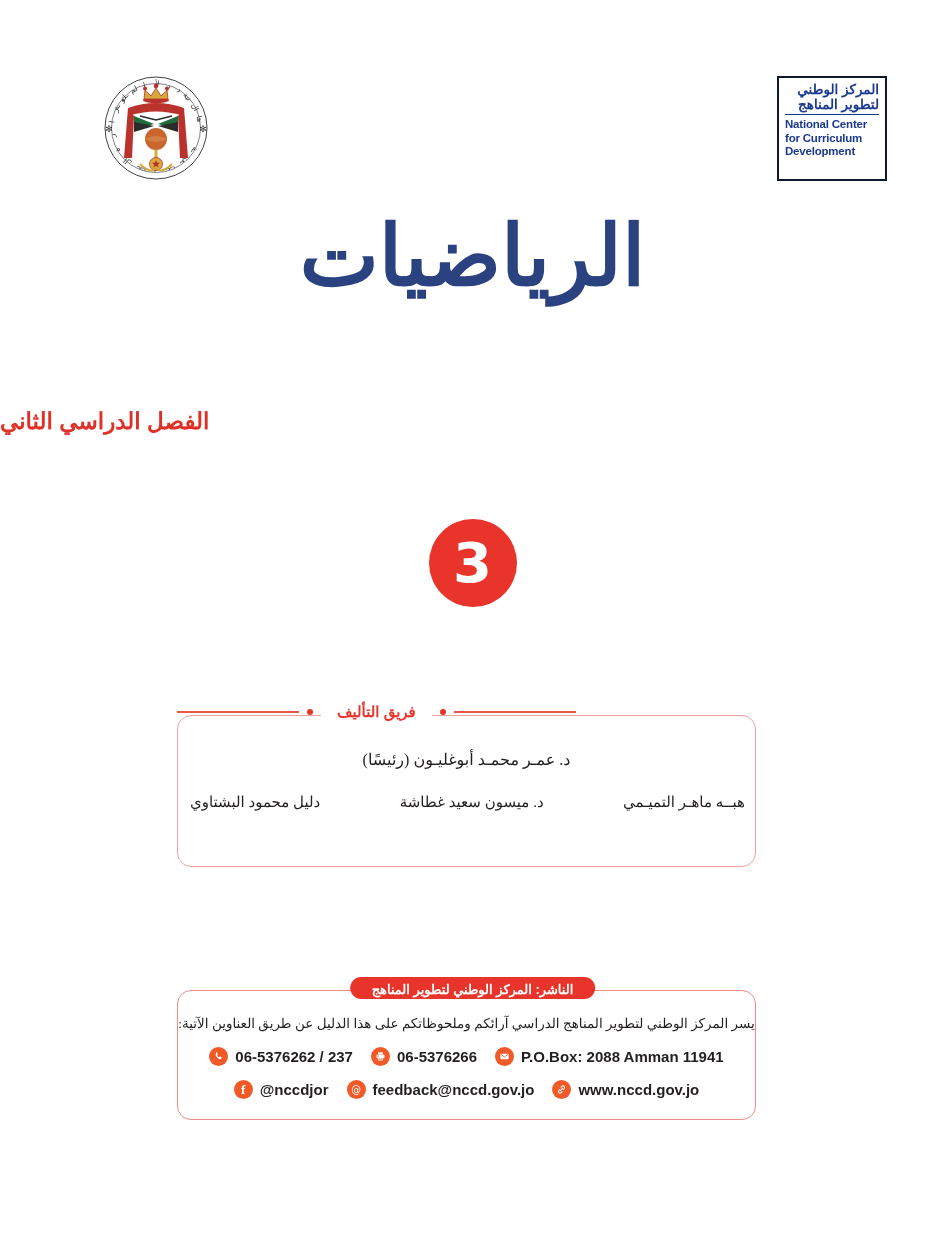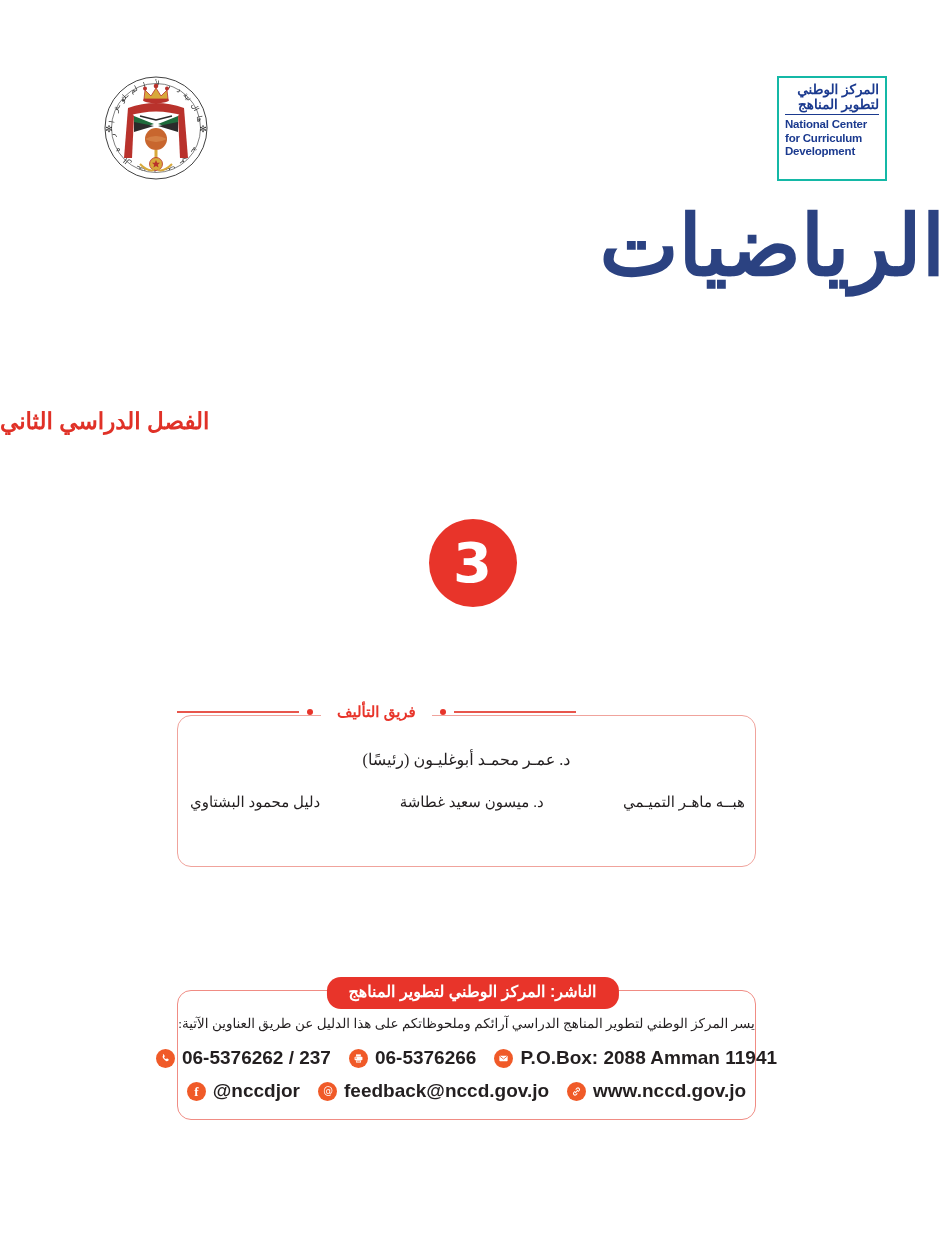--- a/index.html
+++ b/index.html
@@ -31,21 +31,21 @@
     height: 112px;
   }
 
   .nccd-logo {
     position: absolute;
     right: 58px;
     top: 76px;
     width: 110px;
     height: 105px;
     background: #ffffff;
-    border: 2px solid #14b8a6;
+    border: 2px solid #0f172a;
     box-sizing: border-box;
     padding: 4px 6px 19px 6px;
     display: flex;
     flex-direction: column;
     justify-content: flex-start;
   }
   .nccd-ar {
     color: #1b3a8f;
     font-size: 13.5px;
     font-weight: bold;
@@ -63,22 +63,22 @@
     line-height: 1.17;
     text-align: left;
     letter-spacing: -0.2px;
   }
 
   
   .main-title {
     position: absolute;
     left: 0;
     right: 0;
-    top: 204px;
-    text-align: right;
+    top: 214px;
+    text-align: center;
     color: #2b4281;
     font-size: 84px;
     font-weight: bold;
     direction: rtl;
     line-height: 1;
     letter-spacing: -1px;
   }
   .subtitle {
     position: absolute;
     left: 0;
@@ -198,24 +198,24 @@
     border-radius: 14px;
     box-sizing: border-box;
   }
   .publisher-pill {
     position: absolute;
     left: 50%;
     transform: translateX(-50%);
     top: 977px;
     background: #e8342a;
     color: #ffffff;
-    font-size: 16px;
-    font-weight: bold;
-    direction: rtl;
-    padding: 5px 22px 8px 22px;
+    font-size: 13px;
+    font-weight: bold;
+    direction: rtl;
+    padding: 5px 22px 2px 22px;
     border-radius: 14px;
     white-space: nowrap;
   }
   .contact-intro {
     position: absolute;
     left: 177px;
     top: 1015px;
     width: 579px;
     text-align: center;
     color: #231f20;
@@ -237,21 +237,21 @@
   .contact-row.r2 { top: 1080px; }
 
   .contact-item {
     display: flex;
     align-items: center;
     gap: 7px;
     white-space: nowrap;
   }
   .contact-item .txt {
     color: #231f20;
-    font-size: 19px;
+    font-size: 15px;
     font-weight: bold;
   }
   .cicon {
     width: 19px;
     height: 19px;
     border-radius: 50%;
     background: #f05a28;
     display: flex;
     align-items: center;
     justify-content: center;

